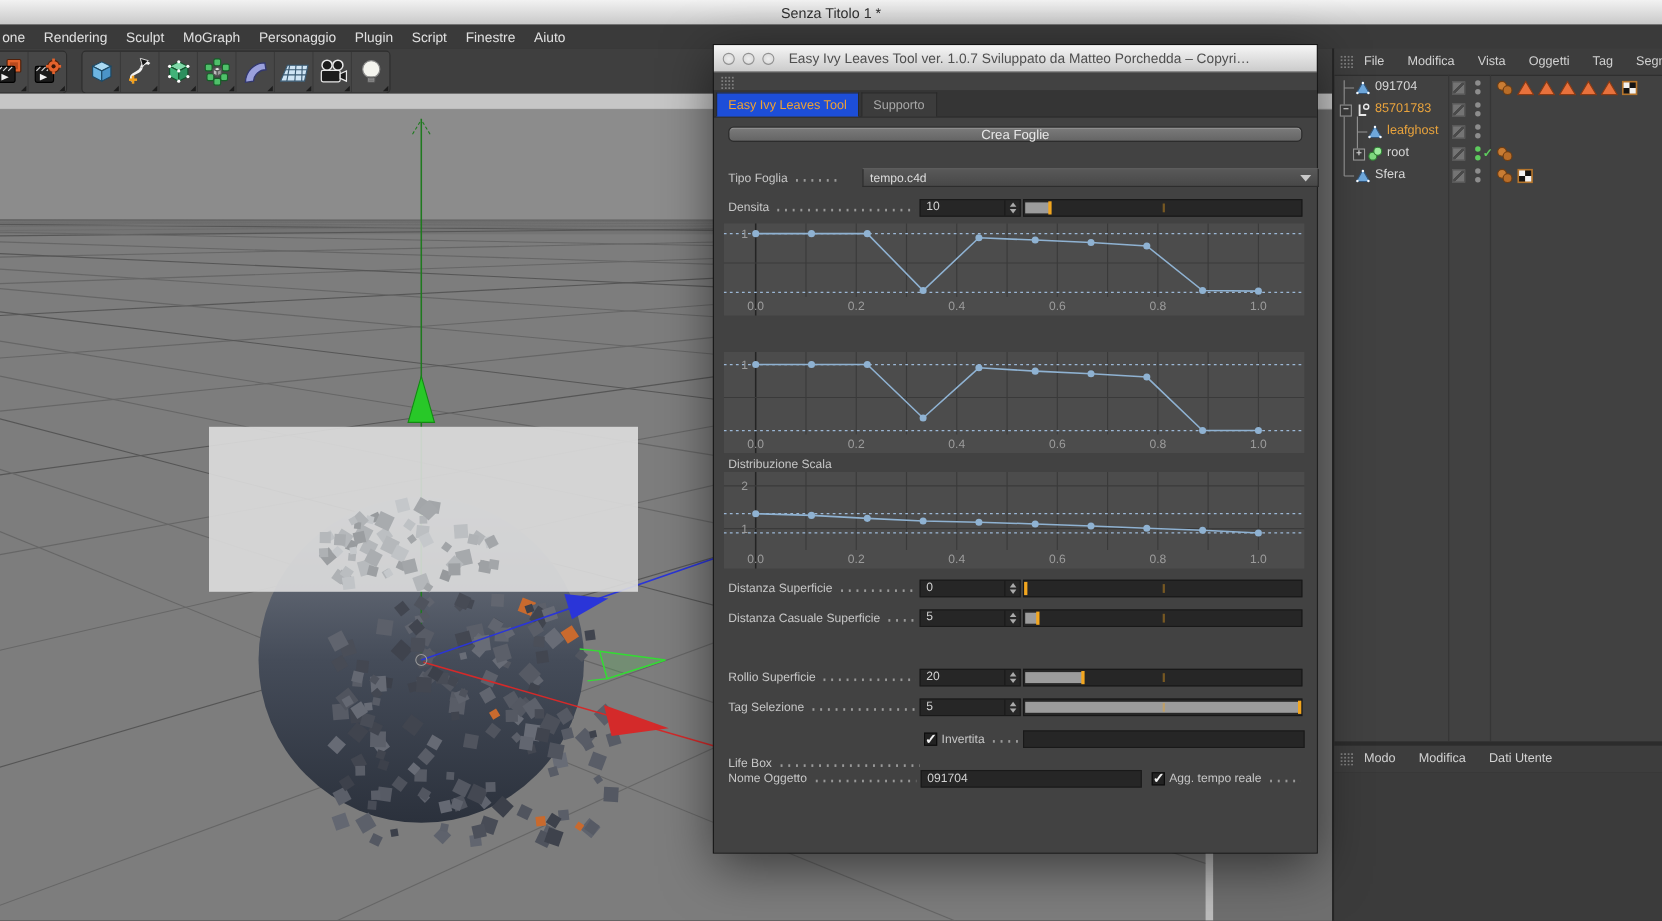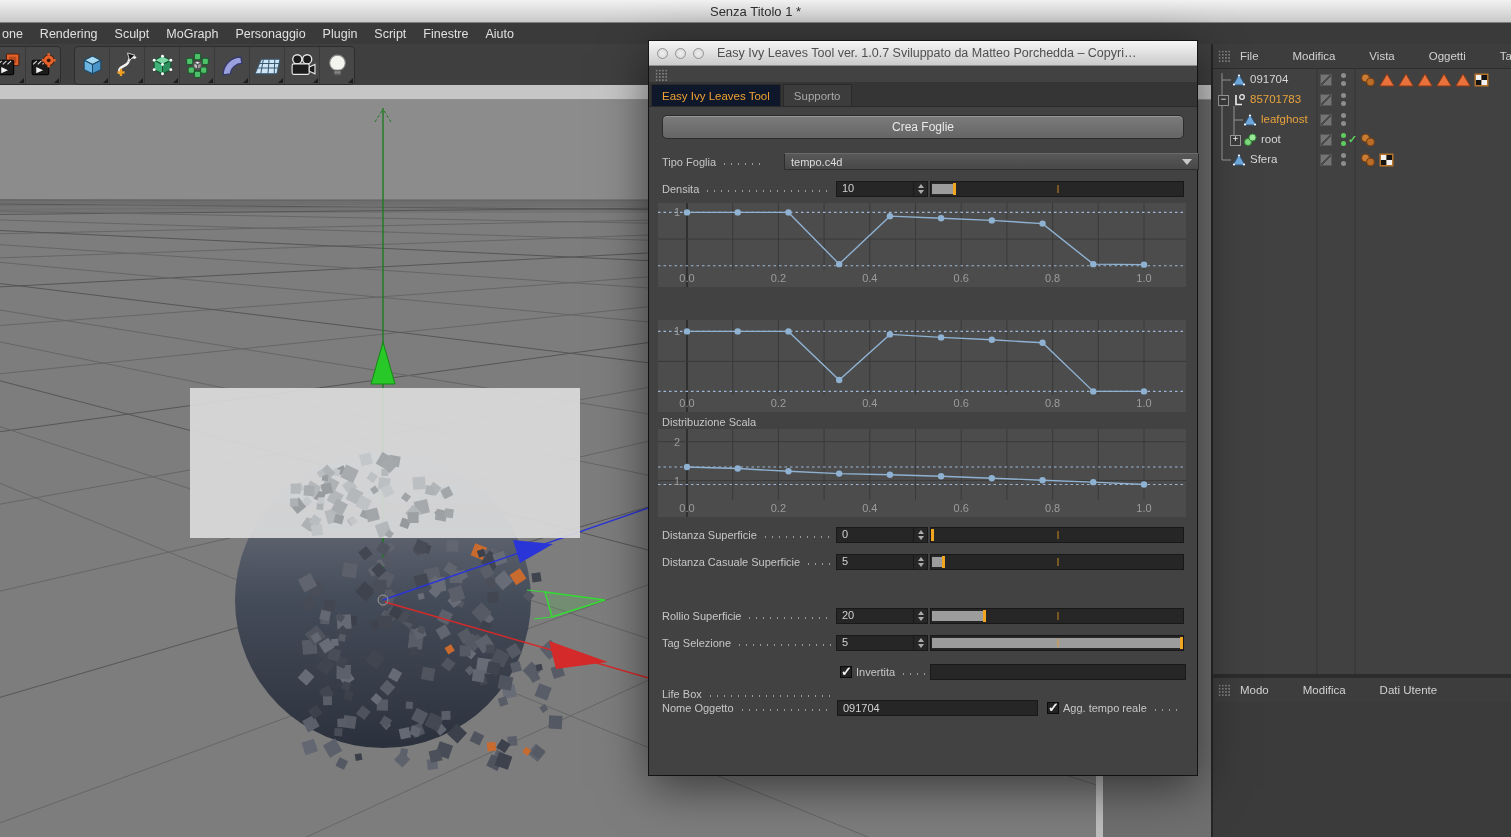--- a/index.html
+++ b/index.html
@@ -22,21 +22,21 @@
   .tool:last-child{border-right:none;}
   .tool::after{content:"";position:absolute;right:1px;bottom:1px;border-style:solid;
     border-width:0 0 5px 5px;border-color:transparent transparent #1d1d1d transparent;}
   .tool svg{width:27px;height:27px;}
   
   #viewport{position:absolute;left:0;top:85px;width:1211px;height:752px;background:#7d7d7d;}
   
   #rpanel{position:absolute;left:1211px;top:44px;width:300px;height:793px;background:#414141;
     border-left:2px solid #262626;box-sizing:border-box;}
   .pmenu{position:relative;height:24px;background:#3d3d3d;border-bottom:1px solid #2e2e2e;
-    display:flex;align-items:center;gap:34px;padding-left:27px;color:#d2d2d2;font-size:11.5px;}
+    display:flex;align-items:center;gap:21px;padding-left:27px;color:#d2d2d2;font-size:11.5px;}
   .grip{position:absolute;left:5px;top:6px;width:13px;height:12px;
     background-image:radial-gradient(circle,#7f7f7f 0.9px,transparent 1.1px);
     background-size:3.2px 3.2px;}
   #om-tree{position:absolute;left:0;top:24px;width:298px;height:606px;overflow:hidden;}
   .om-row{position:absolute;left:0;width:298px;height:20px;}
   .om-label{position:absolute;top:3px;font-size:11.5px;color:#d6d6d6;white-space:nowrap;}
   .om-label.orange{color:#e8a33d;}
   .om-icon{position:absolute;top:3px;width:14px;height:14px;}
   .layer-chip{position:absolute;left:107px;top:4px;width:12px;height:12px;background:#747474;
     border:1px solid #565656;box-sizing:border-box;
@@ -60,23 +60,23 @@
   .tlight{width:11px;height:11px;border-radius:50%;border:1.5px solid #929292;
     background:radial-gradient(#efefef,#d4d4d4);margin-left:7px;box-sizing:border-box;}
   .tlight:first-child{margin-left:8px;}
   #dlg-title{margin-left:13px;color:#4f4f4f;font-size:12.5px;white-space:nowrap;overflow:hidden;}
   #dlg-grip{position:absolute;left:0;top:25px;width:548px;height:16px;background:#424242;}
   #dlg-grip .grip{top:3px;left:6px;}
   #dlg-tabs{position:absolute;left:0;top:41px;width:548px;height:25px;background:#353535;
     display:flex;align-items:flex-end;border-bottom:1px solid #2a2a2a;box-sizing:border-box;}
   .dtab{height:21px;padding:0 10px;display:flex;align-items:center;font-size:11.5px;
     background:#3c3c3c;color:#a8a8a8;border:1px solid #2a2a2a;border-bottom:none;margin-left:2px;}
-  .dtab.active{background:#0f172a;color:#f0a232;}
+  .dtab.active{background:#1d4ed8;color:#f0a232;}
   #dlg-content{position:absolute;left:0;top:66px;width:548px;height:668px;background:#424242;}
-  .big-btn{position:absolute;left:13px;width:522px;height:24px;border-radius:5px;
+  .big-btn{position:absolute;left:13px;width:522px;height:14px;border-radius:5px;
     display:flex;align-items:center;justify-content:center;font-size:12px;
     border:1px solid #2c2c2c;box-sizing:border-box;}
   .big-btn.dark{background:linear-gradient(#7b7b7b,#656565);color:#e8e8e8;box-shadow:inset 0 1px 0 #959595;}
   .big-btn.light{background:linear-gradient(#a6a6a6,#8f8f8f);color:#2e2e2e;box-shadow:inset 0 1px 0 #c2c2c2;}
   .crow{position:absolute;left:13px;width:524px;height:17px;display:flex;align-items:center;}
   .lblwrap{display:flex;align-items:center;height:100%;}
   .lbl{white-space:nowrap;color:#c6c6c6;}
   .leader{flex:1;height:100%;margin:0 4px 0 5px;
     background-image:radial-gradient(circle,#9a9a9a 0.9px,transparent 1.1px);
     background-size:7px 4px;background-repeat:repeat-x;background-position:0 9px;}

